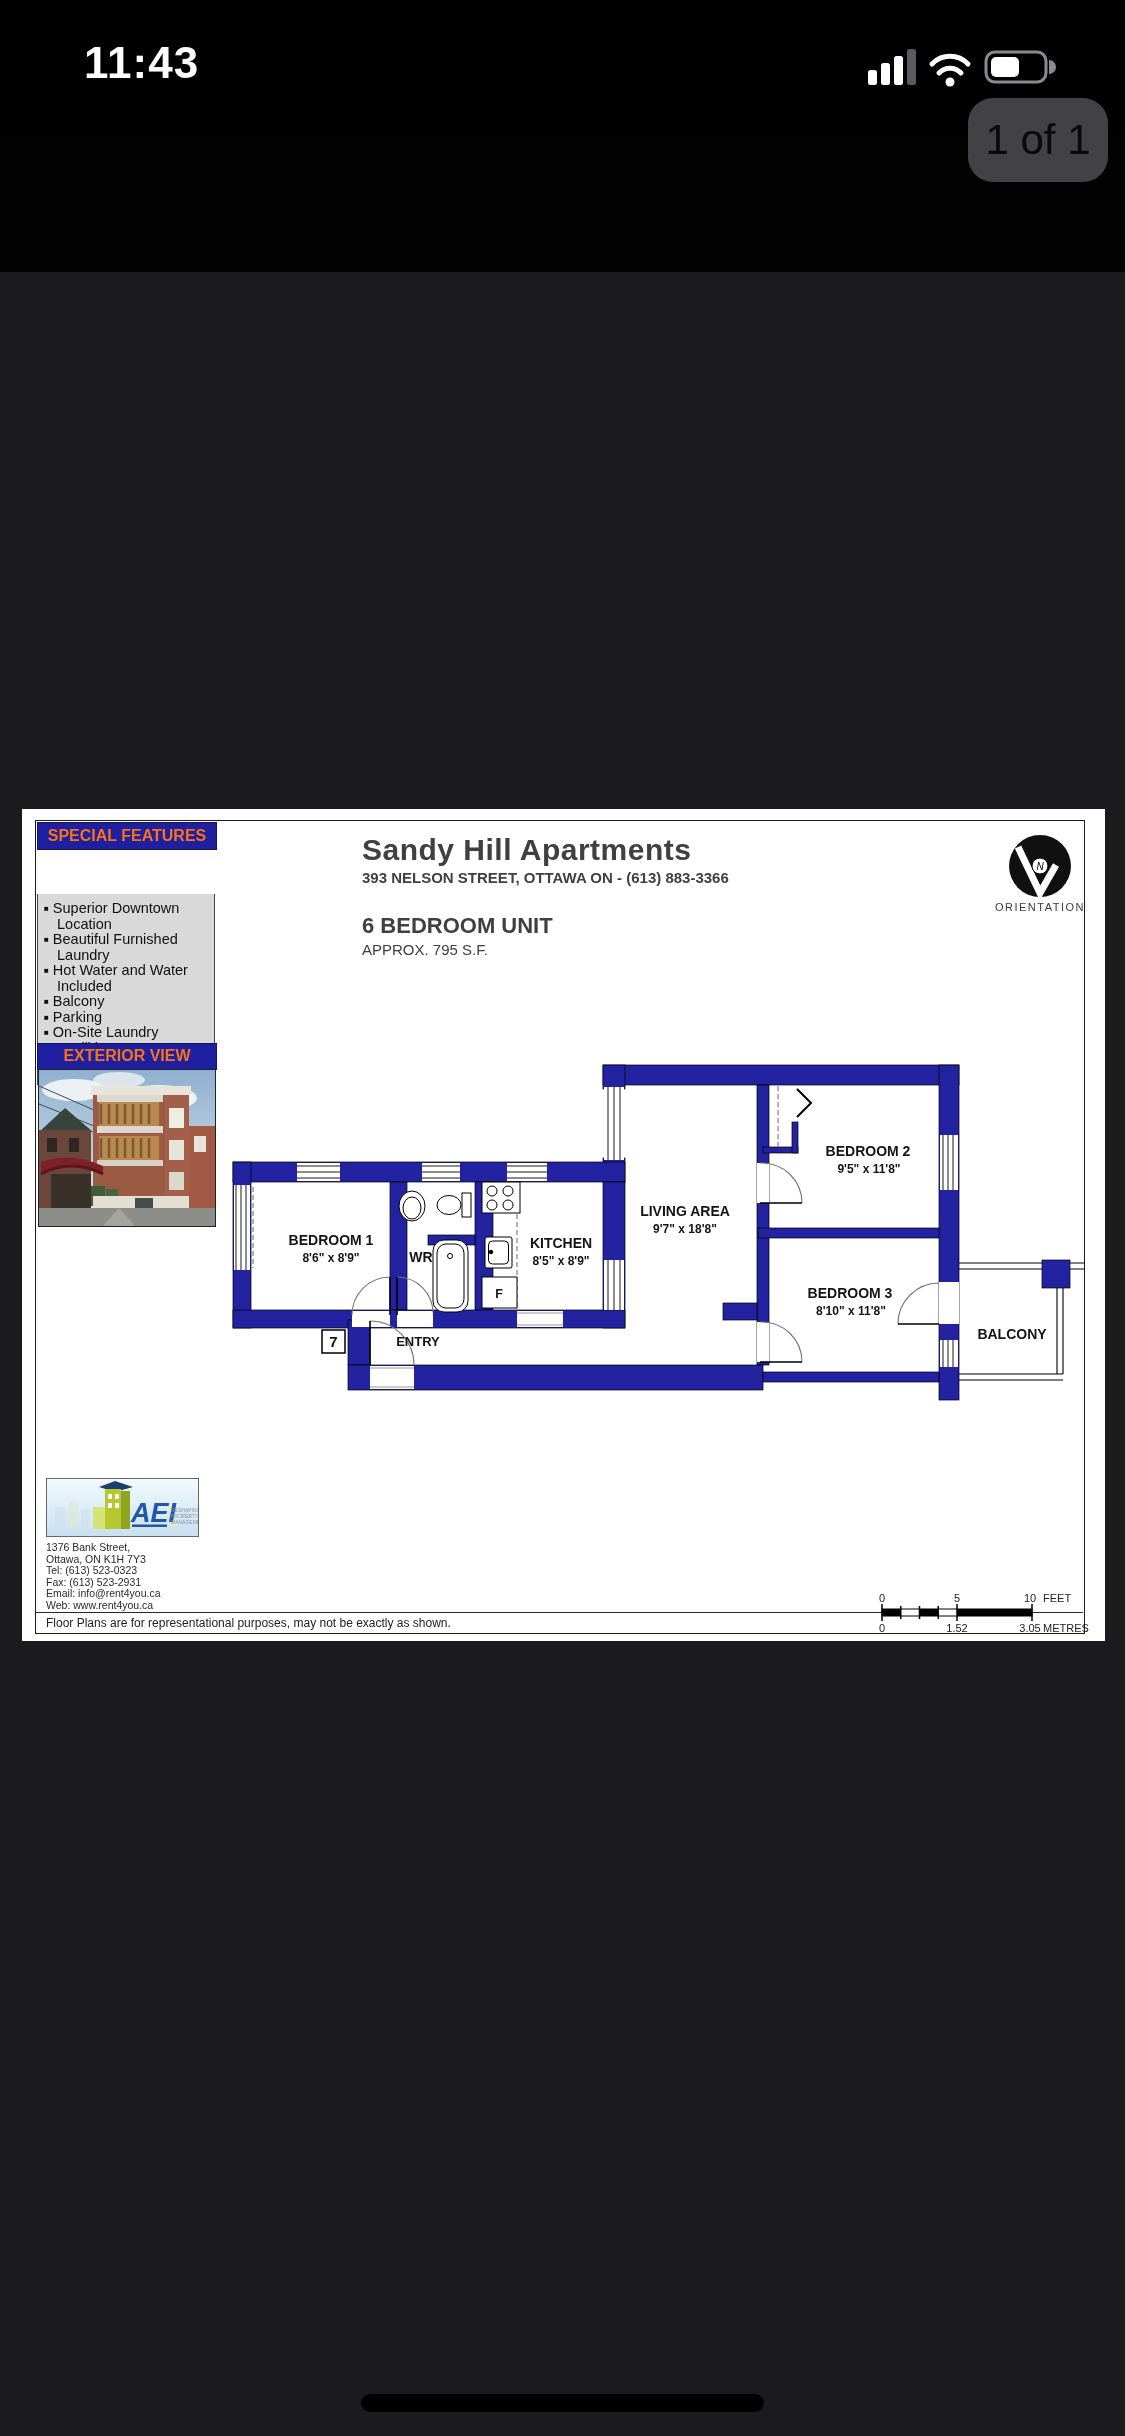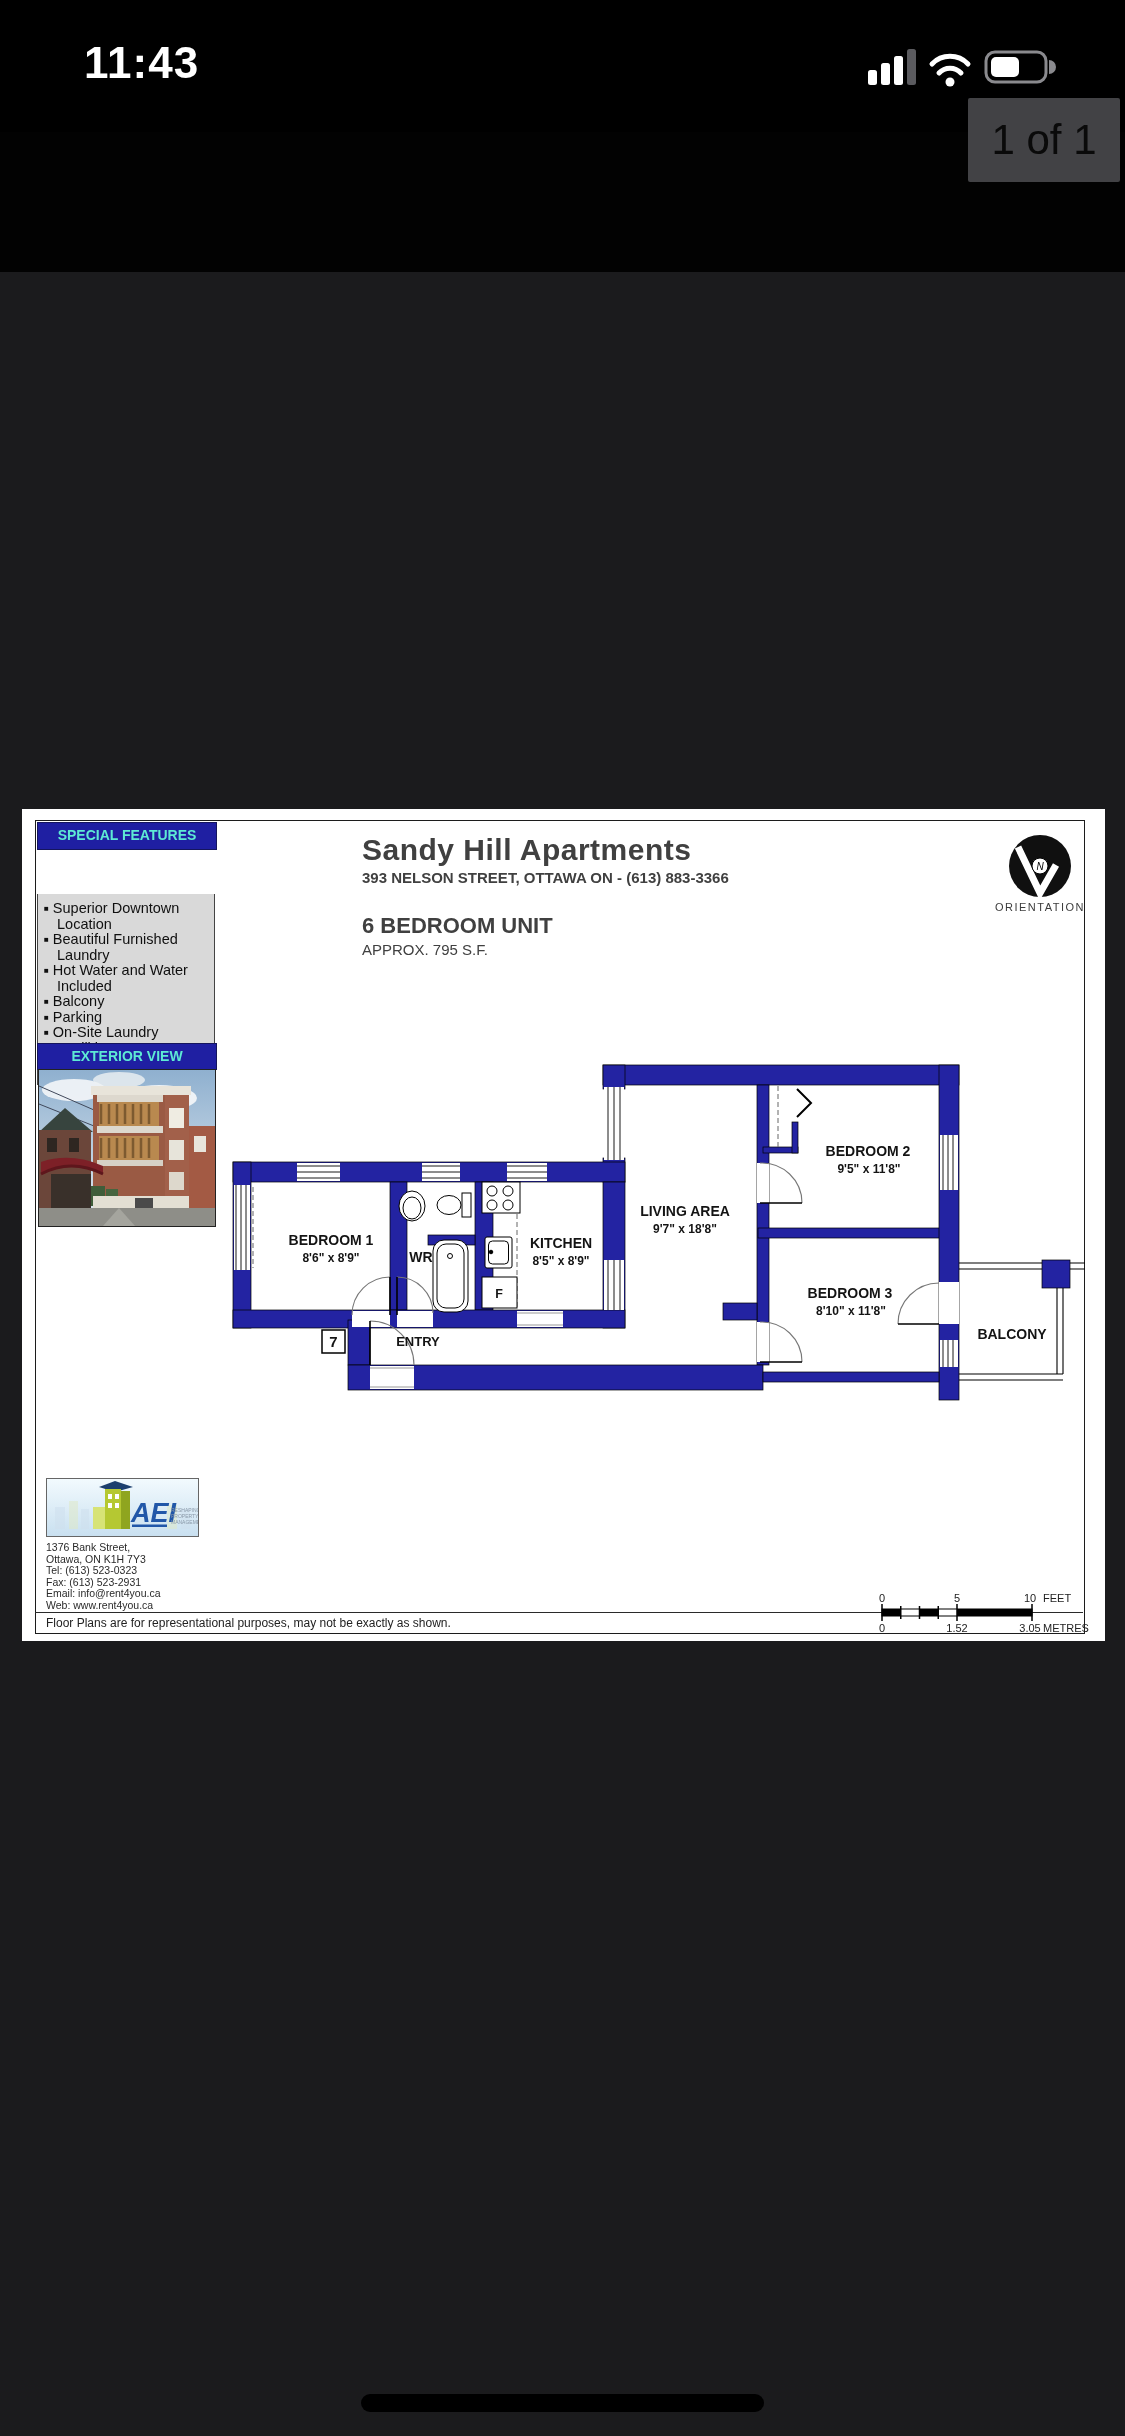--- a/index.html
+++ b/index.html
@@ -6,31 +6,31 @@
   body{position:relative;width:1125px;height:2436px;overflow:hidden;
        font-family:"Liberation Sans",sans-serif;-webkit-user-select:none;}
   
   .statusbar{position:absolute;left:0;top:0;width:1125px;height:132px;background:#000;}
   .time{position:absolute;left:84px;top:38px;font-size:44px;font-weight:bold;color:#fff;letter-spacing:1px;}
   .status-icons{position:absolute;left:868px;top:44px;}
   .navbar{position:absolute;left:0;top:132px;width:1125px;height:140px;background:#020202;}
   .navtitle{position:absolute;left:160px;top:188px;width:640px;text-align:center;
             font-size:41px;font-weight:400;color:#eef0f2;white-space:nowrap;overflow:hidden;}
   .navbtn{position:absolute;cursor:pointer;}
-  .badge{position:absolute;left:968px;top:98px;width:152px;height:84px;background:#424245;
-         border-radius:2px;display:flex;align-items:center;justify-content:center;
+  .badge{position:absolute;left:968px;top:98px;width:140px;height:84px;background:#424245;
+         border-radius:25px;display:flex;align-items:center;justify-content:center;
          font-size:42px;color:#0a0a0a;}
   
   .viewer{position:absolute;left:0;top:272px;width:1125px;height:2164px;background:#1b1b1d;}
   .homebar{position:absolute;left:361px;top:2394px;width:403px;height:18px;border-radius:9px;background:#000;}
   
   .page{position:absolute;left:22px;top:809px;width:1083px;height:832px;background:#fff;}
   .frame{position:absolute;left:13px;top:11px;width:1048px;height:812px;border:1.5px solid #1c1c1c;}
   .bluehdr{position:absolute;left:15px;width:178px;background:#1f1fa2;border:1.5px solid #15155e;
-           color:#5eead4;font-weight:bold;text-align:center;font-size:14px;line-height:25px;}
+           color:#f97316;font-weight:bold;text-align:center;font-size:16px;line-height:25px;}
   .features-body{position:absolute;left:15px;top:41px;width:178px;height:191px;background:#d9d9d9;
                  border:1.2px solid #444;border-top:none;box-sizing:border-box;padding:7px 4px 0 6px;margin-top:44px;}
   .features-body ul{margin:0;padding:0;list-style:none;}
   .features-body li{font-size:14.5px;line-height:15.5px;color:#101010;padding-left:13px;text-indent:-13px;}
   .features-body li::before{content:"■";font-size:8px;vertical-align:2px;padding-right:4px;}
   .photo{position:absolute;left:16px;top:260px;width:176px;height:156px;border:1.5px solid #222;}
   .titleblock{position:absolute;left:340px;top:24px;width:510px;text-align:left;color:#404040;}
   .t-building{font-size:30px;font-weight:bold;letter-spacing:.5px;}
   .t-address{font-size:15px;font-weight:bold;margin-top:2px;}
   .t-unit{font-size:22px;font-weight:bold;margin-top:27px;}

